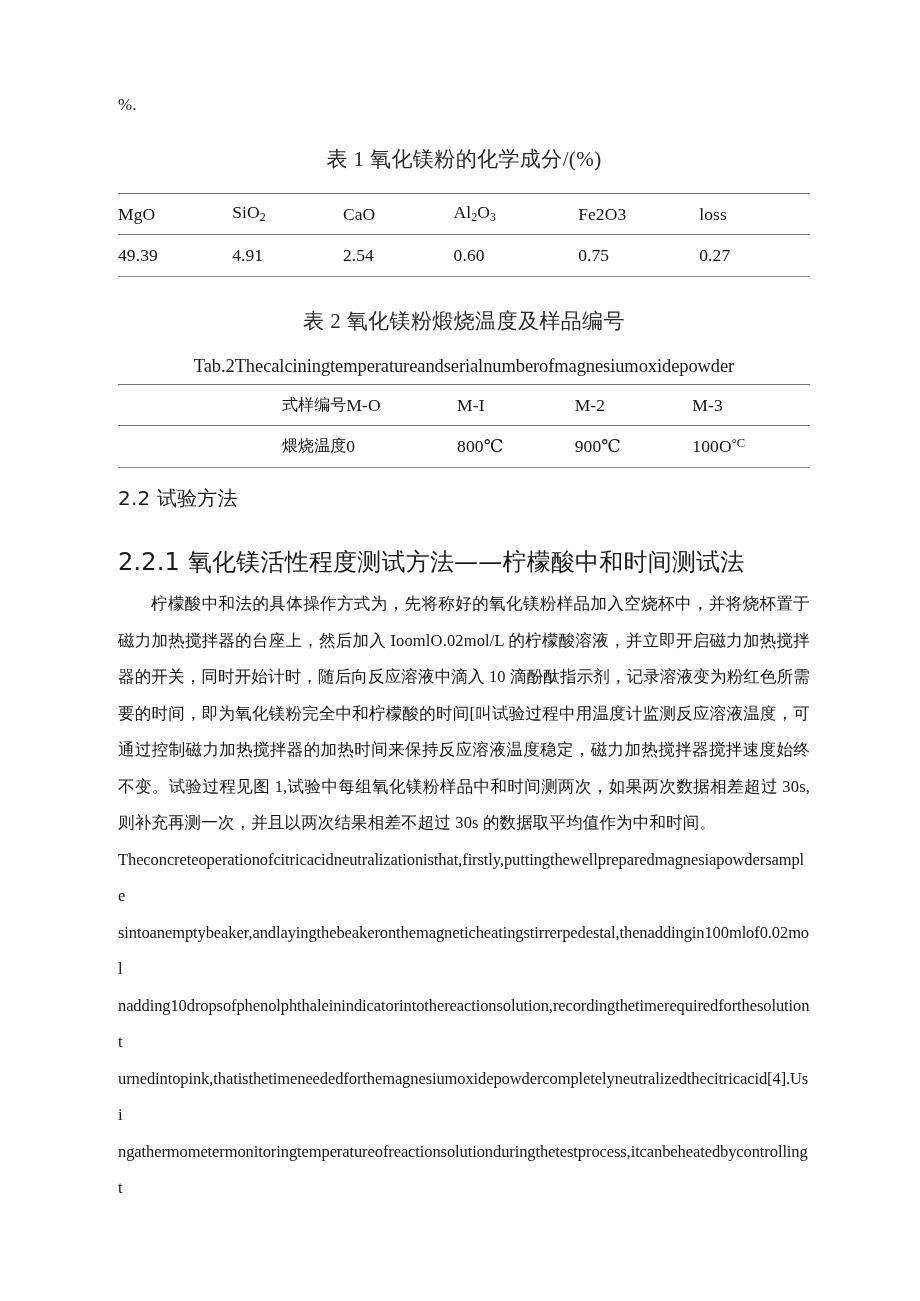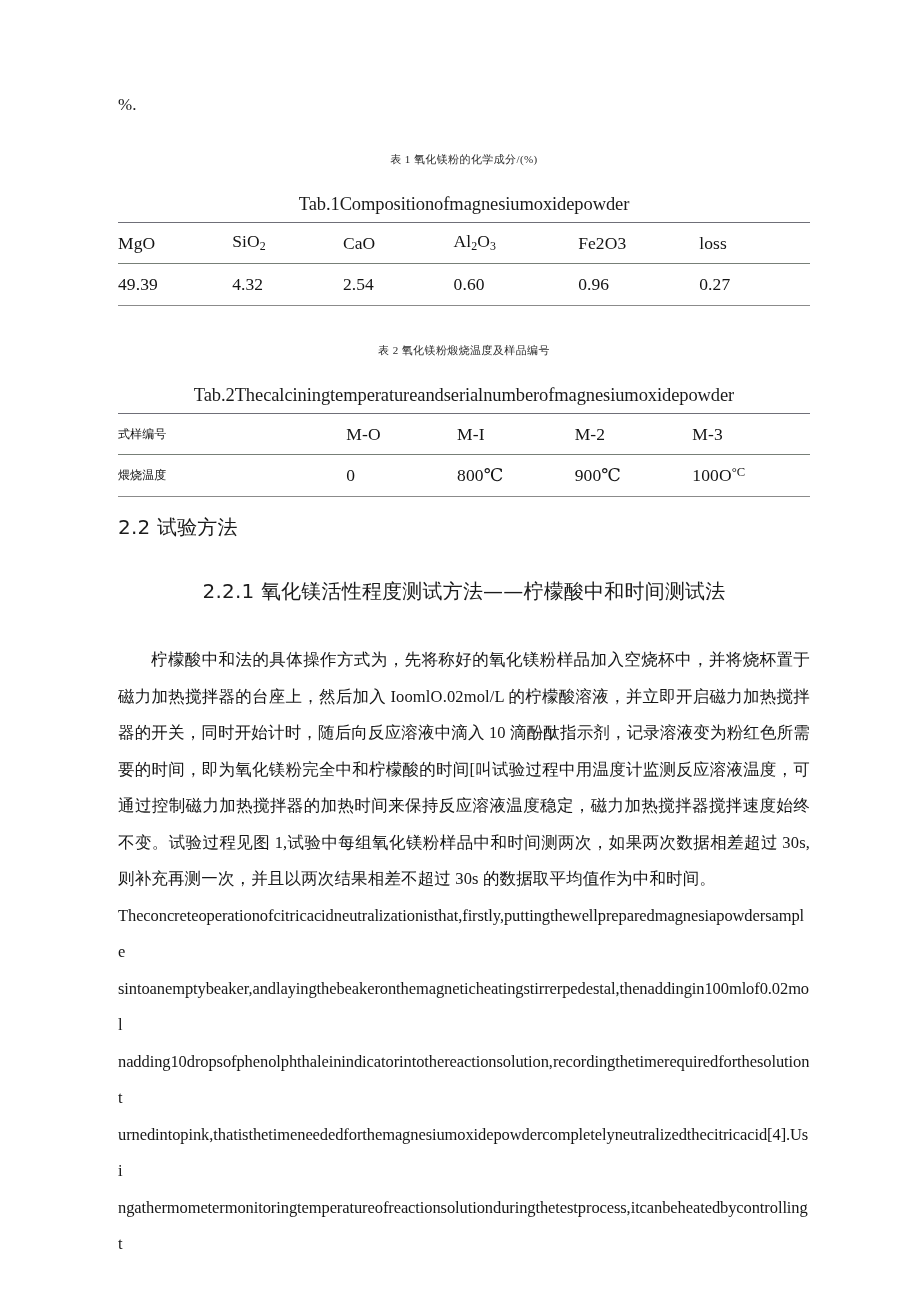--- a/index.html
+++ b/index.html
@@ -30,21 +30,21 @@
     font-size: 17px;
     line-height: 20px;
     letter-spacing: 0.2px;
     margin: 0 0 34px 0;
     color: #1a1a1a;
   }
 
   
   .caption-cn {
     text-align: center;
-    font-size: 11px;
+    font-size: 21px;
     line-height: 20px;
     color: #2a2a2a;
     margin: 0 0 24px 0;
     letter-spacing: 0.4px;
   }
   .caption-en {
     text-align: center;
     font-size: 18.5px;
     line-height: 22px;
     color: #1a1a1a;
@@ -74,49 +74,48 @@
   .row-h td { height: 40px; }
   .row-d td { height: 41px; }
   .row-cap td { height: 0; padding: 0; line-height: 0; font-size: 0; }
 
   sub { font-size: 0.68em; vertical-align: -0.28em; }
   .deg-letter { font-size: 0.72em; vertical-align: 0.42em; }
 
   .spacer-after-t1 { height: 34px; }
 
   
-  .t2 td:nth-child(1) { text-align: left; font-size: 12px; }
+  .t2 td:nth-child(1) { text-align: right; font-size: 16px; }
 
   
   h2.sec {
     font-family: "DejaVu Sans", "Liberation Sans", sans-serif;
     font-size: 20px;
     font-weight: 400;
     color: #1b1b1b;
     margin: 16px 0 0 0;
     line-height: 28px;
     letter-spacing: 0.2px;
   }
   h3.sec {
     font-family: "DejaVu Sans", "Liberation Sans", sans-serif;
-    font-size: 20px;
+    font-size: 24px;
     font-weight: 400;
     color: #1b1b1b;
     margin: 36px 0 0 0;
     line-height: 28px;
     letter-spacing: 0.2px;
-    text-align: center;
   }
 
   
   p.body-cn {
     font-size: 16.5px;
     line-height: 36.5px;
     color: #161616;
-    margin: 37px 0 0 0;
+    margin: 10px 0 0 0;
     text-align: justify;
     text-justify: inter-ideograph;
     letter-spacing: 0.15px;
     text-indent: 2em;
   }
   p.body-en {
     font-size: 16.5px;
     line-height: 36.5px;
     color: #161616;
     margin: 0;
@@ -127,21 +126,20 @@
   p.body-en .ln { display: block; }
 </style>
 </head>
 <body>
 
 <div class="page">
 
   <div class="top-fragment">%.</div>
 
   <div class="caption-cn">表 1 氧化镁粉的化学成分/(%)</div>
-  <div class="caption-en">Tab.1Compositionofmagnesiumoxidepowder</div>
 
   <table class="doc-table t1">
     <colgroup>
       <col style="width:16.5%">
         <col style="width:16%">
         <col style="width:16%">
       <col style="width:18%">
         <col style="width:17.5%">
         <col style="width:16%">
     </colgroup>
@@ -149,24 +147,24 @@
       <tr class="row-h rule-top">
         <td>MgO</td>
         <td><span>SiO</span><sub>2</sub></td>
         <td>CaO</td>
         <td><span>Al</span><sub>2</sub><span>O</span><sub>3</sub></td>
         <td>Fe2O3</td>
         <td>loss</td>
       </tr>
       <tr class="row-d rule-mid">
         <td>49.39</td>
-        <td>4.32</td>
+        <td>4.91</td>
         <td>2.54</td>
         <td>0.60</td>
-        <td>0.96</td>
+        <td>0.75</td>
         <td>0.27</td>
       </tr>
       <tr class="row-cap rule-bottom">
         <td colspan="6"></td>
       </tr>
     </tbody>
   </table>
 
   <div class="spacer-after-t1"></div>
 

